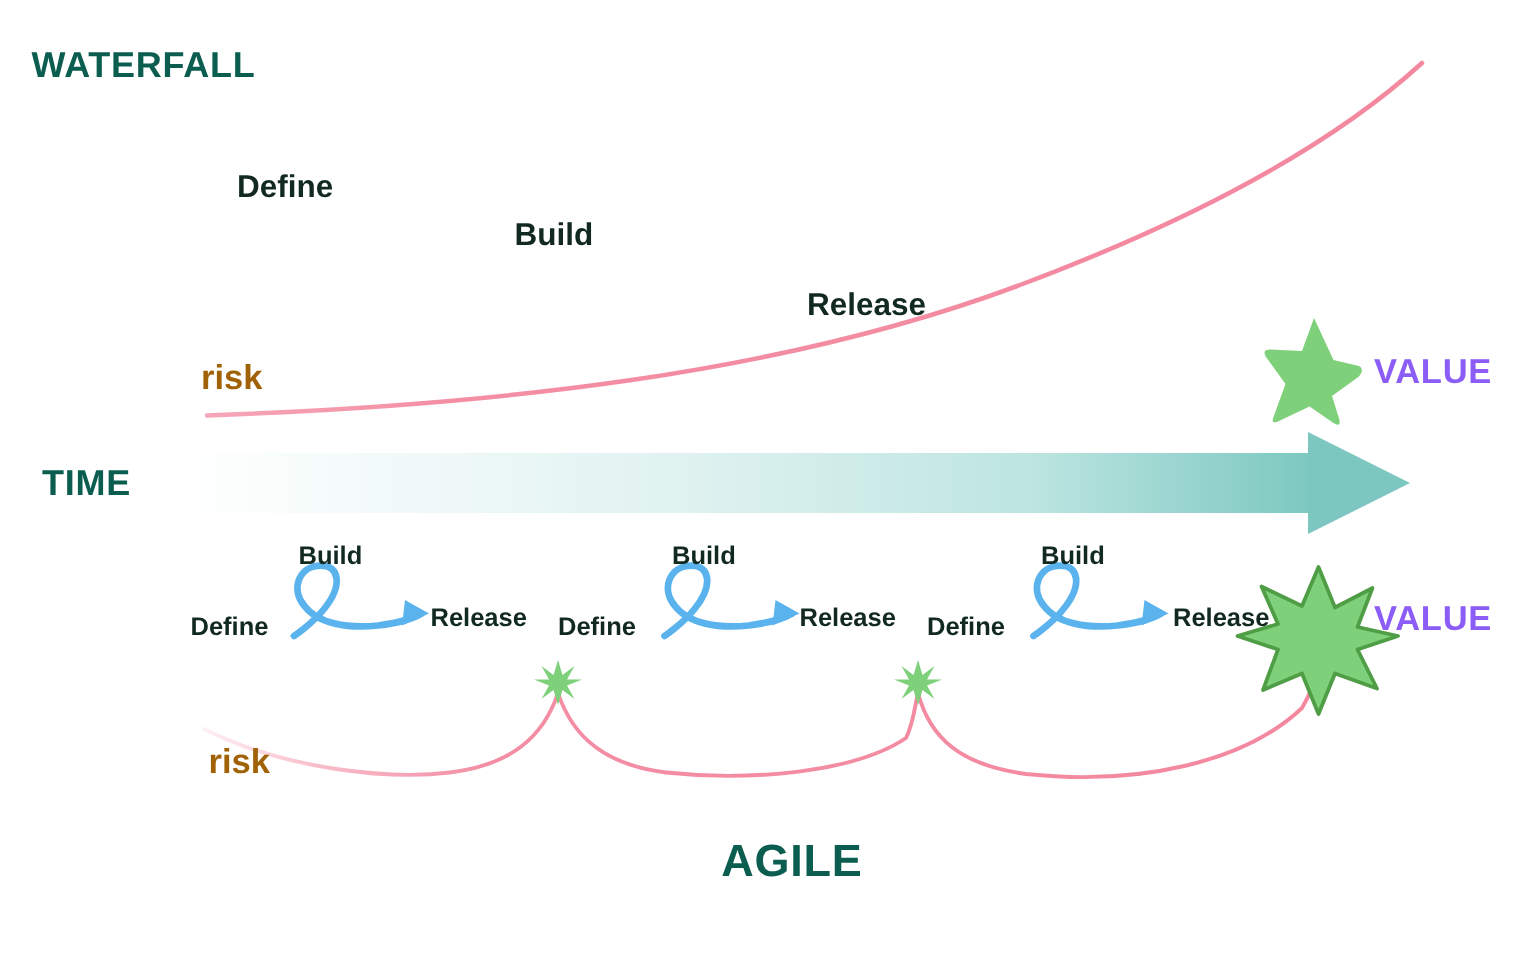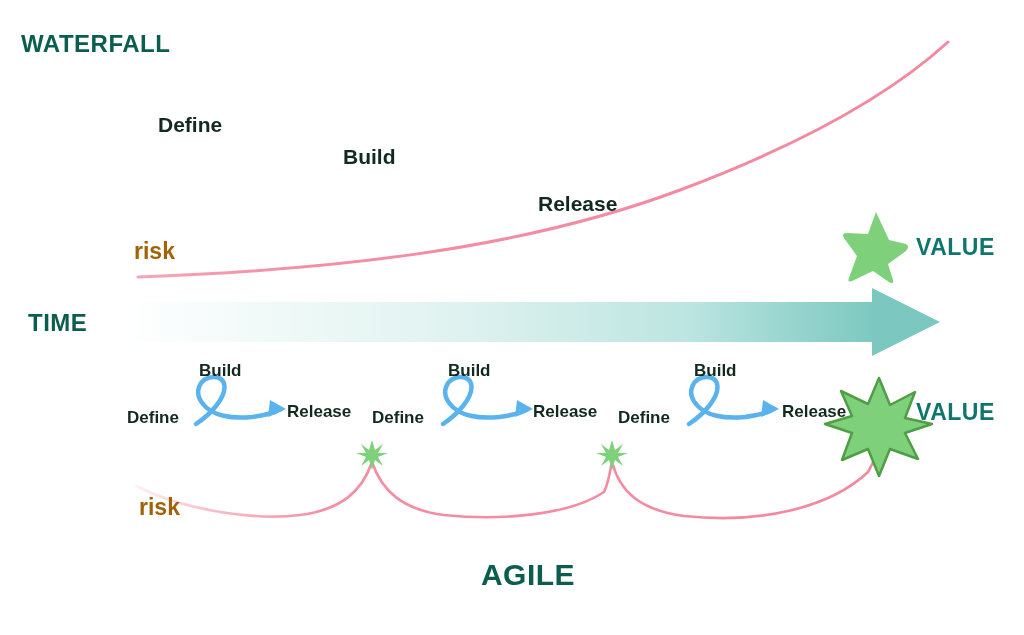--- a/index.html
+++ b/index.html
@@ -57,21 +57,21 @@
     color: #a16207;
     white-space: nowrap;
   }
   #wf-risk-label { left: 134px; top: 238px; }
   #ag-risk-label { left: 139px; top: 494px; }
 
   
   .value-label {
     font-weight: bold;
     font-size: 23px;
-    color: #0f766e;
+    color: #8b5cf6;
     letter-spacing: 0.5px;
     white-space: nowrap;
   }
   #wf-value-label { left: 916px; top: 234px; }
   #ag-value-label { left: 916px; top: 399px; }
 
   
   #time-label {
     left: 28px; top: 309px;
     font-weight: bold;

